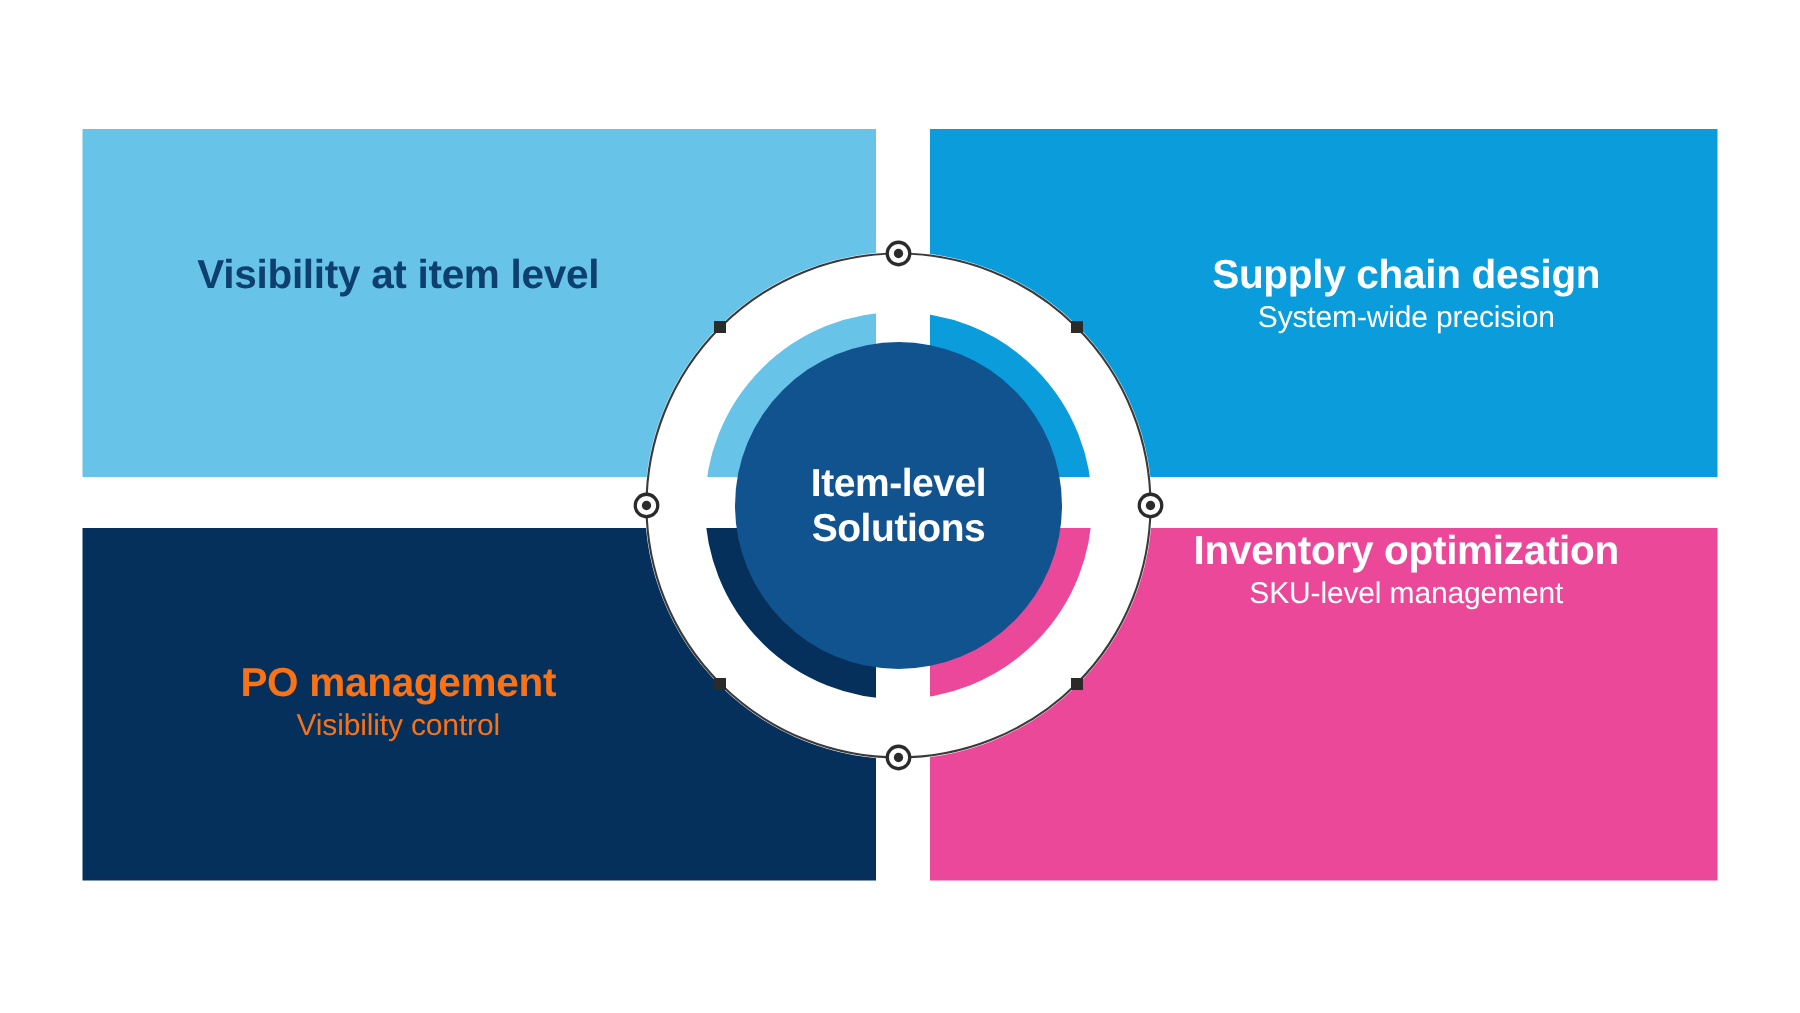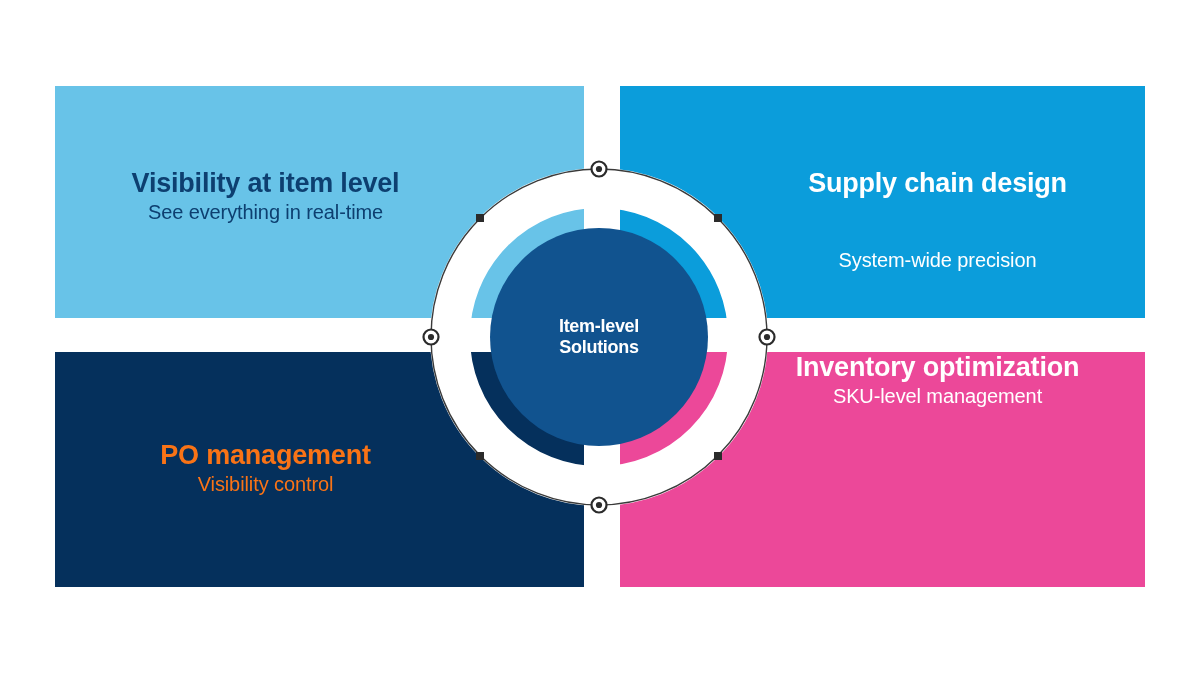--- a/index.html
+++ b/index.html
@@ -64,21 +64,20 @@
 
   
   #panel-supply {
     left: 620px;
     top: 86px;
     width: 525px;
     height: 232px;
     background: #0b9ddb;
     padding-top: 82px;
     padding-left: 110px;
-    gap: 48px;
   }
   #panel-supply .panel-title,
   #panel-supply .panel-sub { color: #ffffff; }
 
   
   #panel-po {
     left: 55px;
     top: 352px;
     width: 529px;
     height: 235px;
@@ -114,34 +113,33 @@
   #hub svg { display: block; }
 
   .hub-label {
     position: absolute;
     left: 599px;
     top: 337px;
     transform: translate(-50%, -50%);
     width: 220px;
     text-align: center;
     color: #ffffff;
-    font-size: 18px;
+    font-size: 26px;
     font-weight: bold;
     line-height: 1.17;
     letter-spacing: -0.3px;
   }
 </style>
 </head>
 <body>
 
 <div id="stage">
 
   <div class="panel" id="panel-visibility">
     <div class="panel-title">Visibility at item level</div>
-    <div class="panel-sub">See everything in real-time</div>
   </div>
 
   <div class="panel" id="panel-supply">
     <div class="panel-title">Supply chain design</div>
     <div class="panel-sub">System-wide precision</div>
   </div>
 
   <div class="panel" id="panel-po">
     <div class="panel-title">PO management</div>
     <div class="panel-sub">Visibility control</div>

